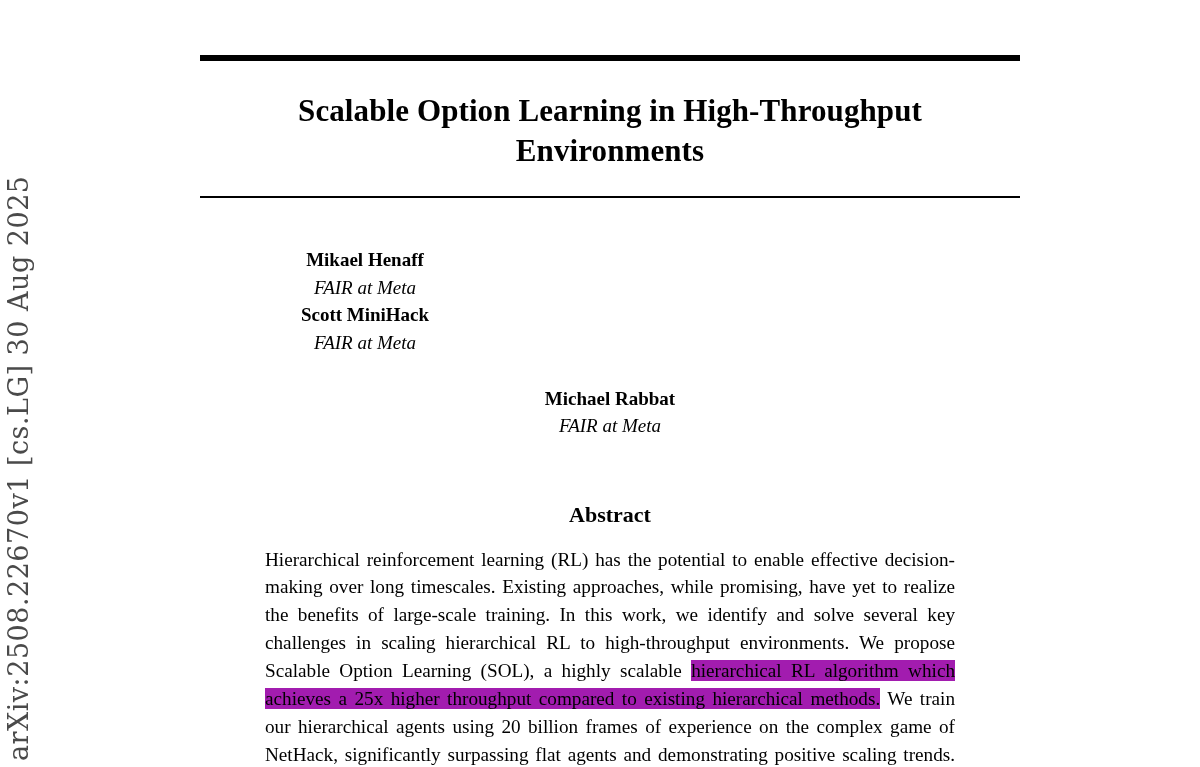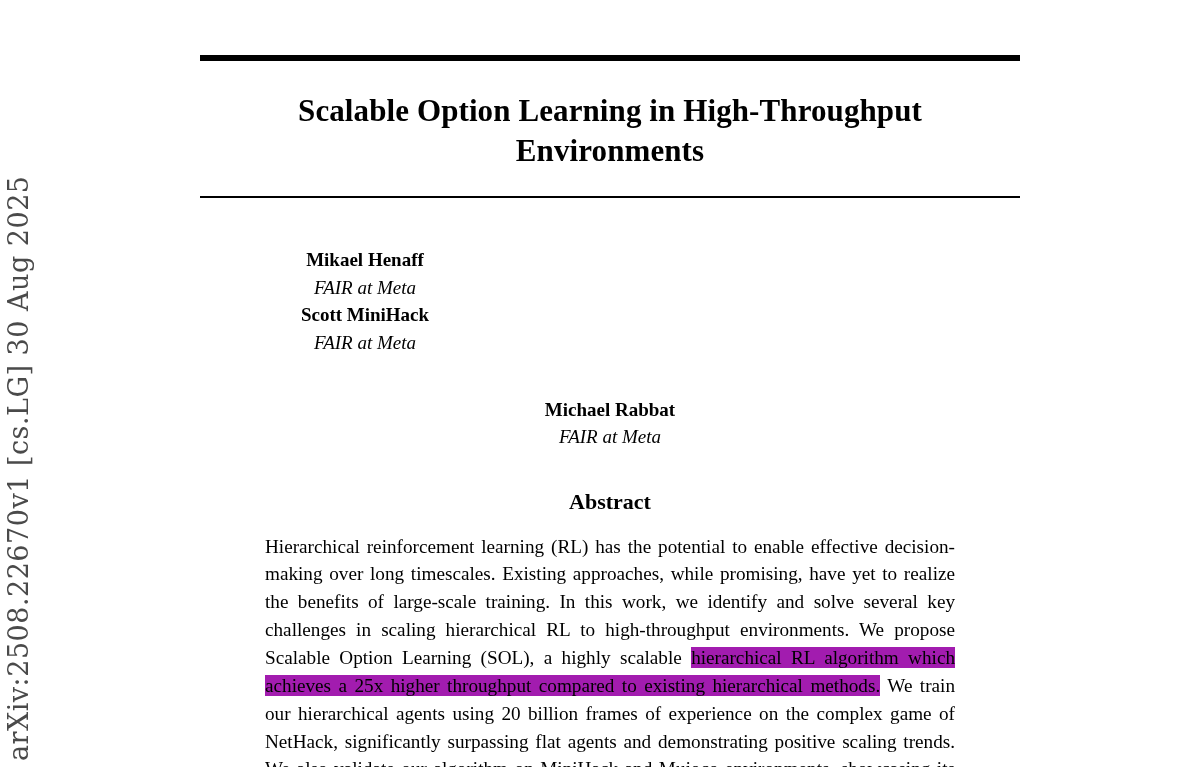--- a/index.html
+++ b/index.html
@@ -85,28 +85,28 @@
   .authors-row .author-block:last-child  { width: 330px; }
   .author-name {
     font-size: 19px;
     font-weight: bold;
   }
   .author-affil {
     font-size: 19px;
     font-style: italic;
   }
   .authors-row-2 {
-    margin-top: 39px;
+    margin-top: 28px;
     display: flex;
     justify-content: center;
   }
   .authors-row-2 .author-block { width: 330px; }
 
   .abstract-heading {
-    margin-top: 38px;
+    margin-top: 62px;
     text-align: center;
     font-size: 22px;
     font-weight: bold;
   }
 
   .abstract-body {
     margin: 18px auto 0 auto;
     width: 690px;
     font-size: 19.2px;
     line-height: 1.45;

